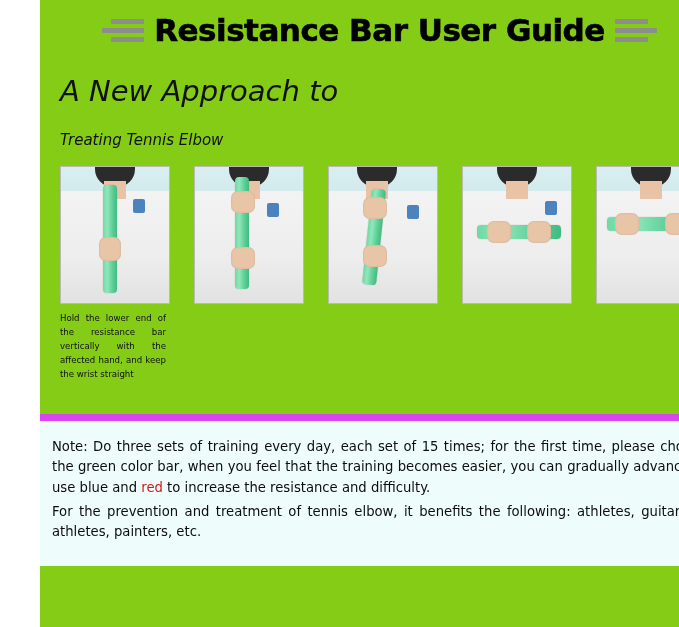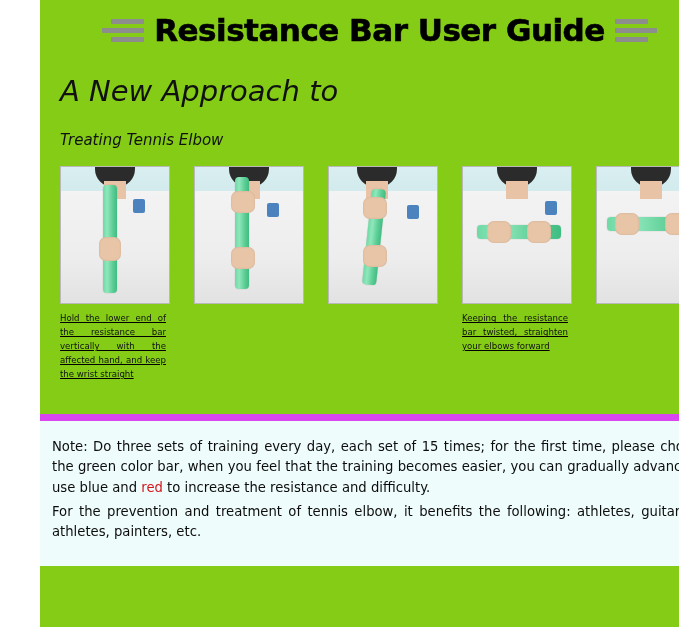--- a/index.html
+++ b/index.html
@@ -89,21 +89,20 @@
     position: relative;
     margin-top: 18px;
     padding: 0 20px;
     display: flex;
     gap: 12px;
     box-sizing: border-box;
   }
   .step {
     width: 110px;
     position: relative;
-    text-decoration: underline;
   }
   .step .photo {
     position: relative;
     width: 110px;
     height: 138px;
     border: 1px solid #b9b9b9;
     box-sizing: border-box;
     overflow: hidden;
     background: linear-gradient(180deg, #d9eef0 0%, #cbe7ea 40%, #bfe0e4 100%);
   }
@@ -262,21 +261,20 @@
     <div class="step">
       <div class="photo">
         <div class="person"></div>
         <div class="head"></div>
         <div class="neck"></div>
         <div class="logo" style="left:82px; top:34px;"></div>
         <div class="bar" style="left:14px; top:58px; width:84px; height:14px;"></div>
         <div class="hand" style="left:24px; top:54px; width:24px; height:22px;"></div>
         <div class="hand" style="left:64px; top:54px; width:24px; height:22px;"></div>
       </div>
-      <div class="caption">Keeping the resistance bar twisted, straighten your elbows forward</div>
     </div>
 
     <div class="divider"></div>
 
     <div class="step">
       <div class="photo">
         <div class="person"></div>
         <div class="head"></div>
         <div class="neck"></div>
         <div class="logo" style="left:84px; top:26px;"></div>

